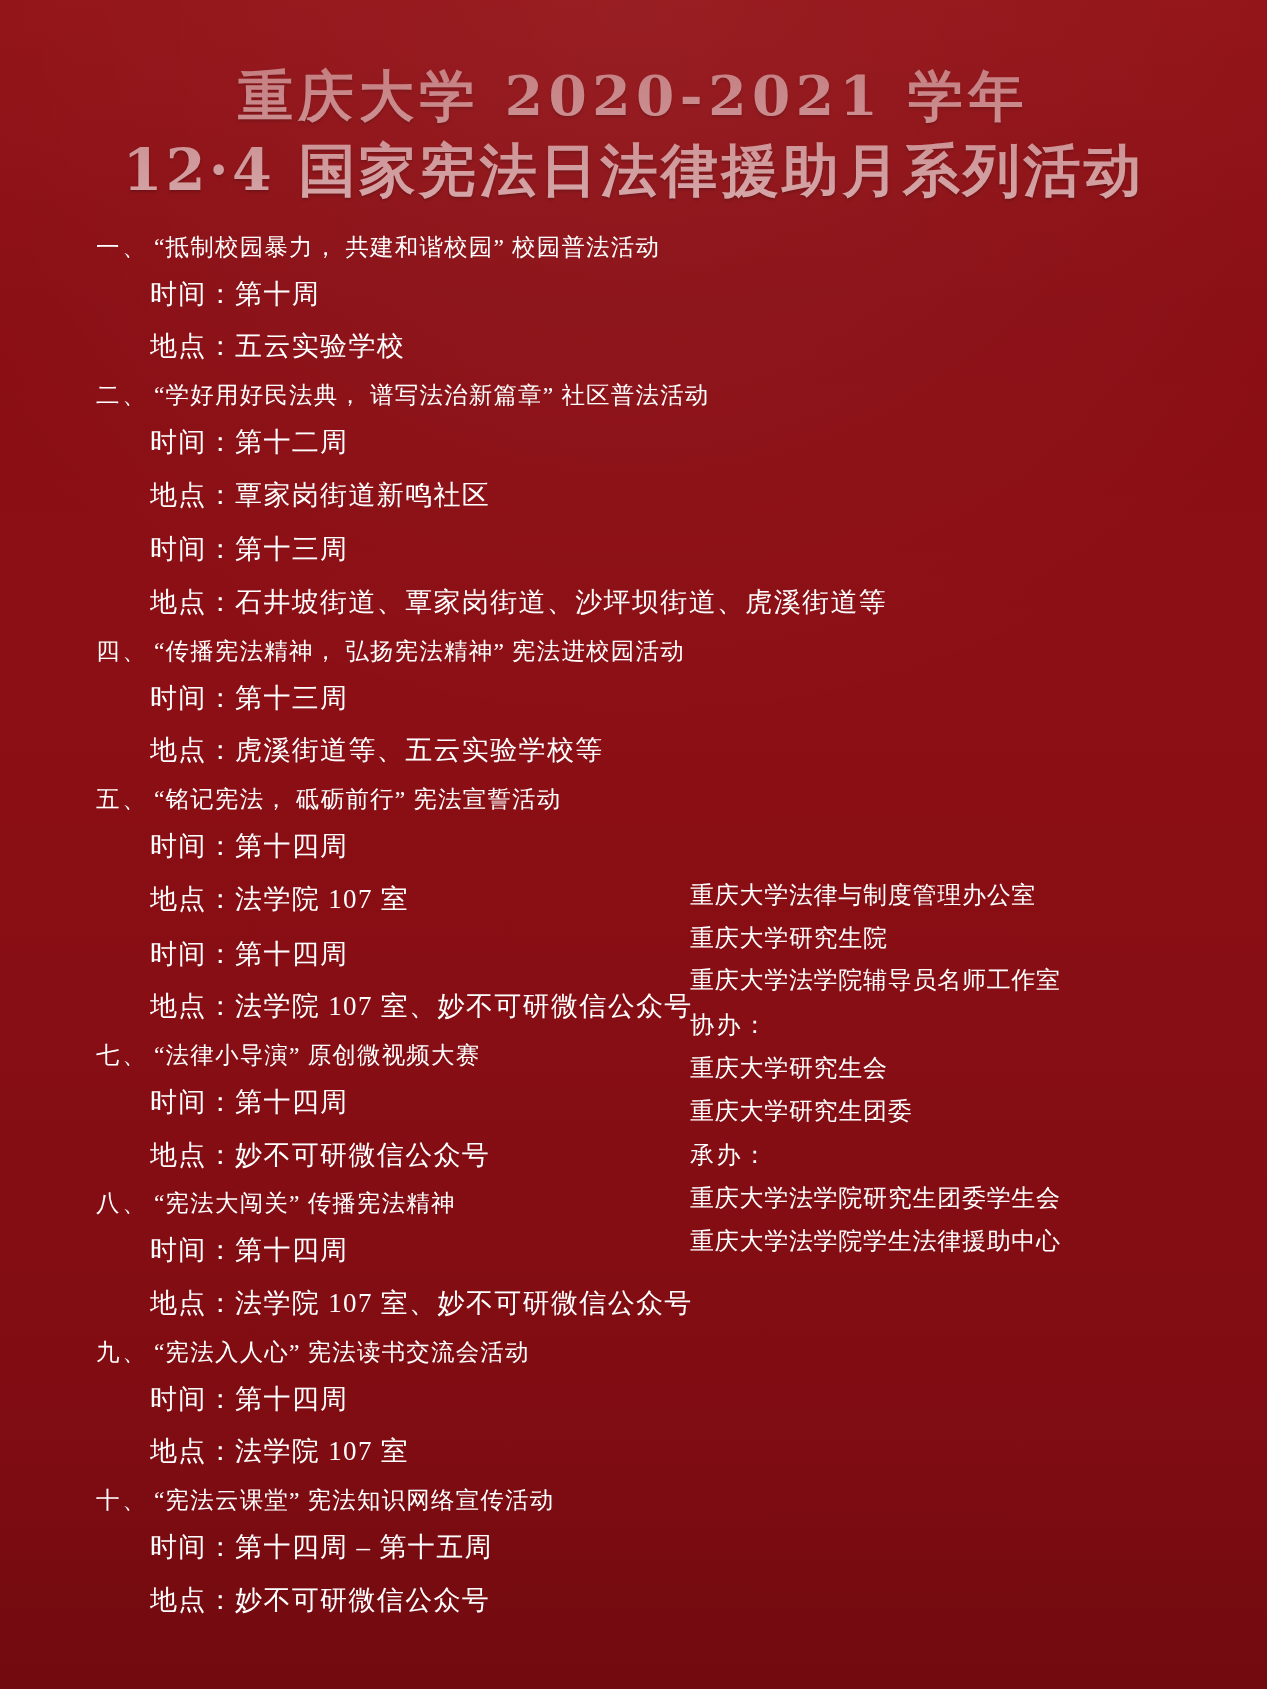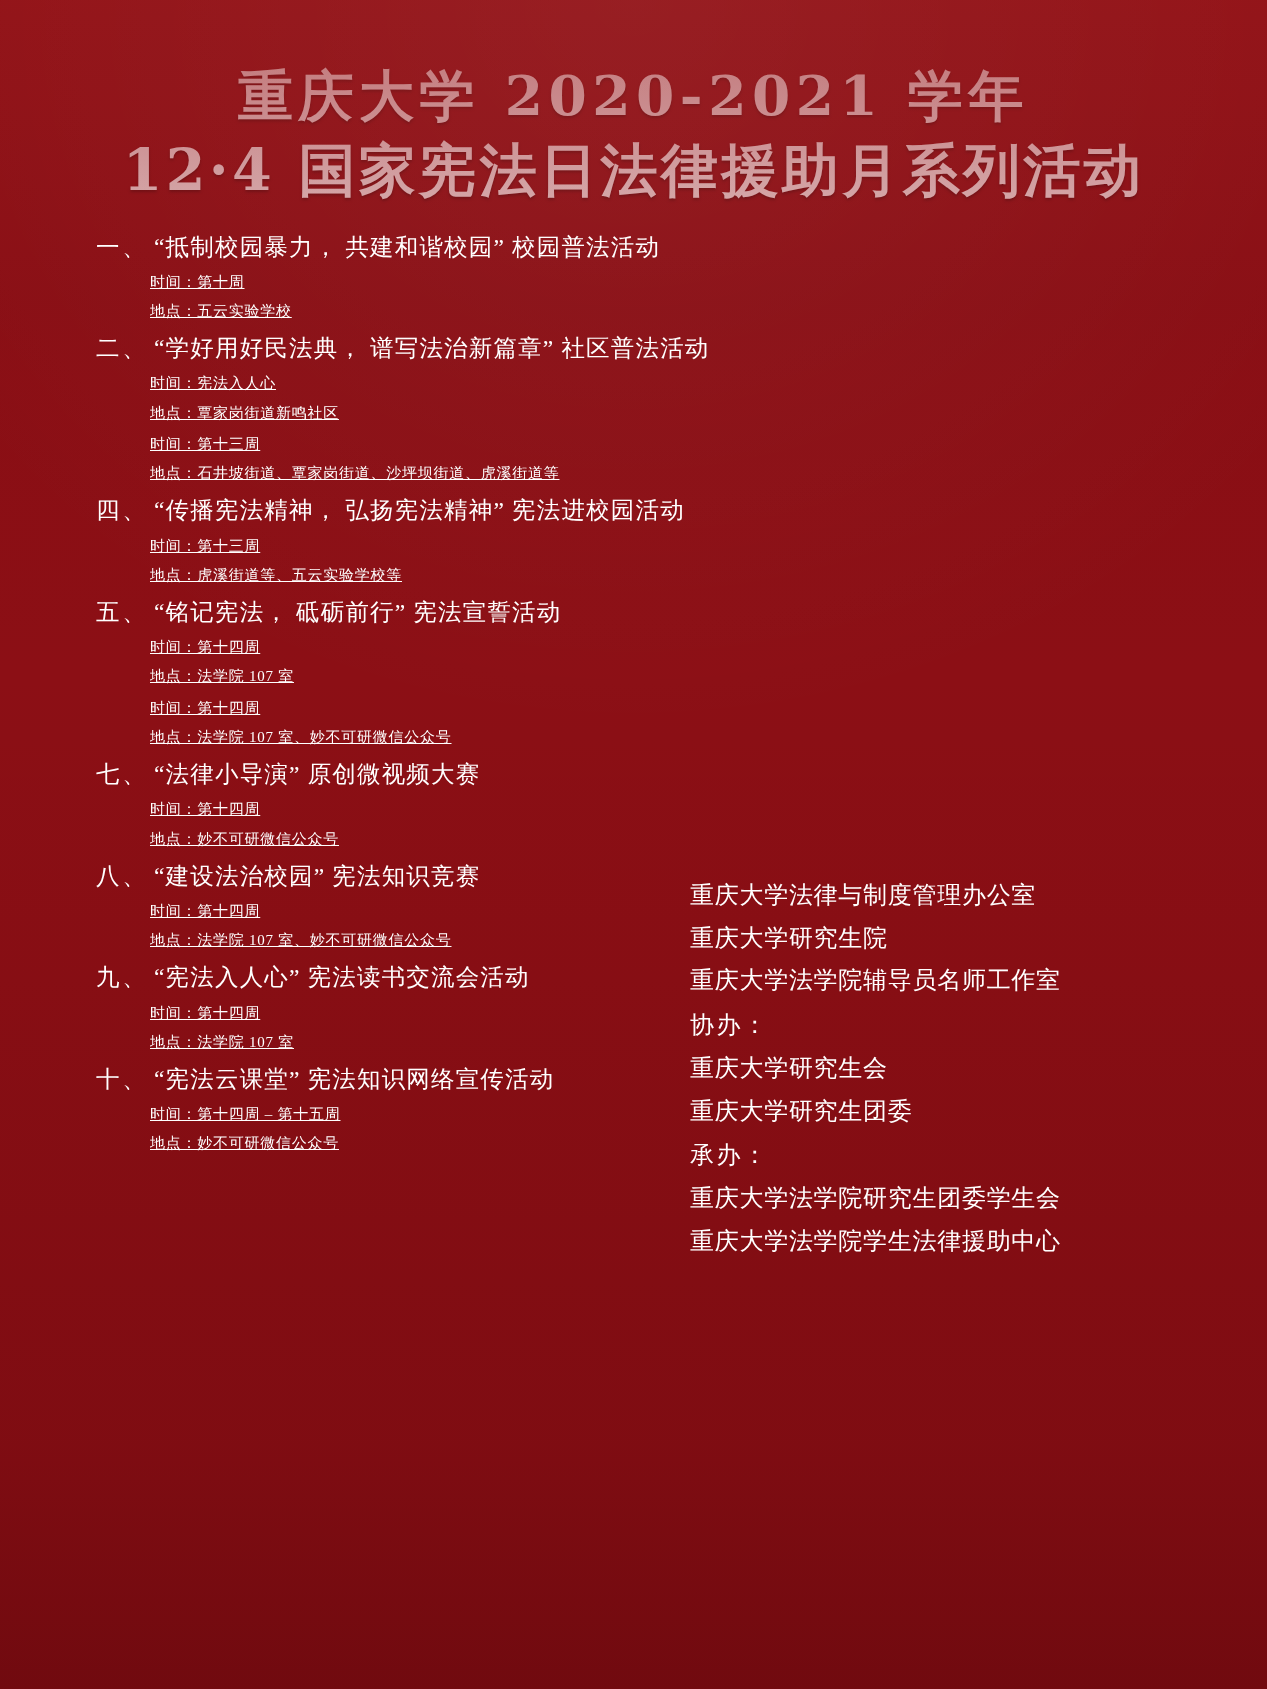--- a/index.html
+++ b/index.html
@@ -64,26 +64,25 @@
     line-height: 1.75;
     letter-spacing: 0.05em;
     white-space: nowrap;
   }
   .event-num {
     display: inline-block;
     min-width: 58px;
     letter-spacing: 0.12em;
   }
   .event-detail {
-    font-size: 15px;
+    font-size: 27px;
     line-height: 1.95;
     letter-spacing: 0.05em;
     padding-left: 54px;
     white-space: nowrap;
-    text-decoration: underline;
   }
   .sponsors {
     position: absolute;
     left: 690px;
     top: 874px;
     width: 520px;
   }
   .sponsor-group {
     margin-bottom: 2px;
   }
@@ -117,21 +116,21 @@
         <span class="event-num">一、</span><span>“抵制校园暴力， 共建和谐校园” 校园普法活动</span>
       </div>
       <div class="event-detail">时间：第十周</div>
       <div class="event-detail">地点：五云实验学校</div>
     </div>
 
     <div class="event">
       <div class="event-title">
         <span class="event-num">二、</span><span>“学好用好民法典， 谱写法治新篇章” 社区普法活动</span>
       </div>
-      <div class="event-detail">时间：宪法入人心</div>
+      <div class="event-detail">时间：第十二周</div>
       <div class="event-detail">地点：覃家岗街道新鸣社区</div>
     </div>
 
     <div class="event">
       <div class="event-detail">时间：第十三周</div>
       <div class="event-detail">地点：石井坡街道、覃家岗街道、沙坪坝街道、虎溪街道等</div>
     </div>
 
     <div class="event">
       <div class="event-title">
@@ -157,21 +156,21 @@
     <div class="event">
       <div class="event-title">
         <span class="event-num">七、</span><span>“法律小导演” 原创微视频大赛</span>
       </div>
       <div class="event-detail">时间：第十四周</div>
       <div class="event-detail">地点：妙不可研微信公众号</div>
     </div>
 
     <div class="event">
       <div class="event-title">
-        <span class="event-num">八、</span><span>“建设法治校园” 宪法知识竞赛</span>
+        <span class="event-num">八、</span><span>“宪法大闯关” 传播宪法精神</span>
       </div>
       <div class="event-detail">时间：第十四周</div>
       <div class="event-detail">地点：法学院 107 室、妙不可研微信公众号</div>
     </div>
 
     <div class="event">
       <div class="event-title">
         <span class="event-num">九、</span><span>“宪法入人心” 宪法读书交流会活动</span>
       </div>
       <div class="event-detail">时间：第十四周</div>

